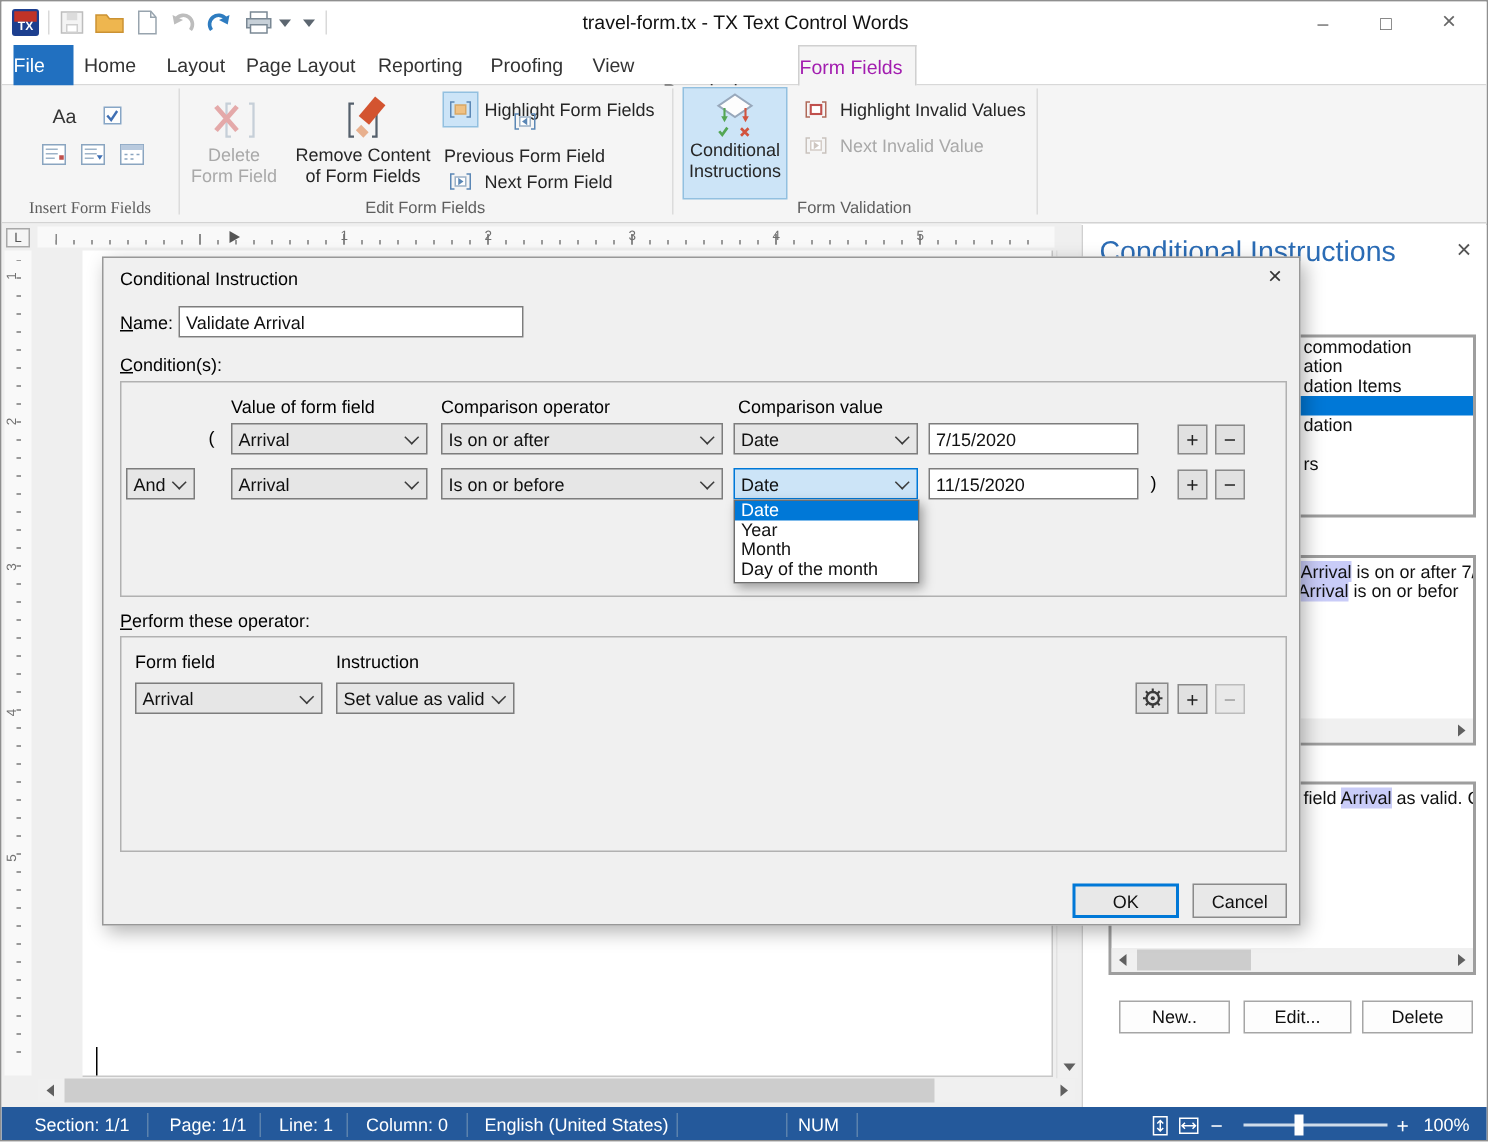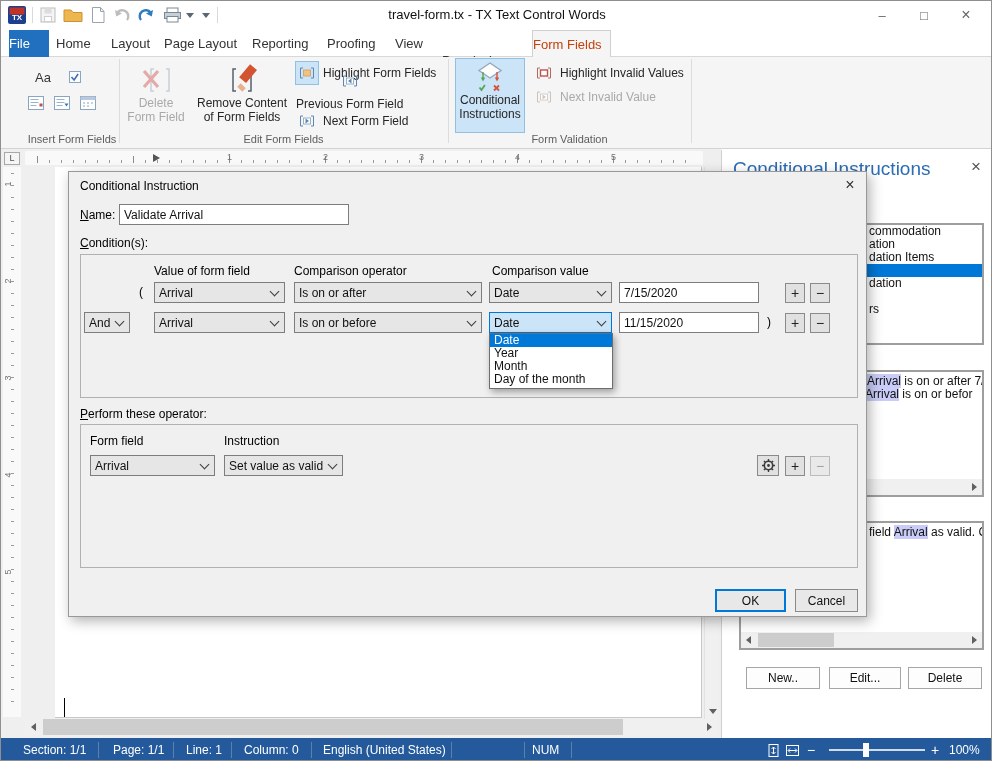--- a/index.html
+++ b/index.html
@@ -5,21 +5,21 @@
   html,body{margin:0;padding:0;background:#d9d9d9;font-family:"Liberation Sans",sans-serif;}
   #screen{position:relative;width:992px;height:761px;background:#ffffff;border:1px solid #8f8f8f;box-sizing:border-box;overflow:hidden;}
   .abs{position:absolute;}
   
   .qsep{width:1px;height:16px;background:#d9d9d9;}
   .wctl{width:30px;height:22px;display:flex;align-items:center;justify-content:center;color:#666;font-size:13px;}
   #win-title{left:0;top:0;width:992px;height:28px;text-align:center;line-height:28px;font-size:13px;color:#111;}
   
   .tab{top:29px;height:27px;line-height:27px;text-align:left;font-size:13px;color:#333;}
   .tab-file{background:#2170c0;color:#fff;}
-  .tab-active{background:#f5f5f5;border:1px solid #d0d0d0;border-bottom:none;box-sizing:border-box;height:29px;color:#c2410c;}
+  .tab-active{background:#f5f5f5;border:1px solid #d0d0d0;border-bottom:none;box-sizing:border-box;height:29px;color:#a21caf;}
   
   #ribbon{left:0;top:56px;width:992px;height:92px;background:#f5f5f5;border-bottom:1px solid #d3d3d3;box-sizing:border-box;}
   .rsep{width:1px;height:84px;background:#dcdcdc;top:2px;}
   .rlabel{font-size:11px;color:#5d5d5d;text-align:center;top:76px;}
   .rsmall{display:flex;align-items:center;gap:5px;height:22px;font-size:12px;color:#262626;white-space:nowrap;}
   .ricon{width:22px;height:22px;display:flex;align-items:center;justify-content:center;flex:none;}
   .iconsel{background:#cce4f7;outline:1px solid #92c0e0;}
   .rbig{display:flex;flex-direction:column;align-items:center;font-size:12px;color:#262626;line-height:14px;text-align:center;}
   .rbig-sel{background:#cce4f7;outline:1px solid #92c0e0;}
   .disab{color:#a9a9a9;}
@@ -147,21 +147,21 @@
           <path d="M11.5 9.5 h4 l-2 3 Z" fill="#3f6fb3"></path>
         </svg>
     </div>
     <div class="abs ricon" style="left:76px;top:35px;">
       <svg width="18" height="18">
           <rect x="1.5" y="2.5" width="15" height="13" fill="#fff" stroke="#8aa5c0"></rect>
           <rect x="1.5" y="2.5" width="15" height="3.5" fill="#b9cade"></rect>
           <path d="M4 9 h2 M8 9 h2 M12 9 h2 M4 12 h2 M8 12 h2" stroke="#8aa5c0"></path>
         </svg>
     </div>
-    <div class="abs rlabel" style="left:12px;width:118px;">Insert Form Fields</div>
+    <div class="abs rlabel" style="left:0;width:118px;font-family:Liberation Serif, serif;">Insert Form Fields</div>
     <div class="abs rsep" style="left:118px;"></div>
 
     <div class="abs rbig disab" style="left:124px;top:3px;width:62px;height:74px;">
       <svg width="32" height="34" style="margin-top:2px;">
         <path d="M14 7 h-3 v22 h3 M26 7 h3 v22 h-3" fill="none" stroke="#c6cfd8" stroke-width="1.5"></path>
         <path d="M4 9 L18 25 M18 9 L4 25" stroke="#e4a9a9" stroke-width="3.2"></path>
       </svg>
       <span>Delete</span>
       <span>Form Field</span>
     </div>

